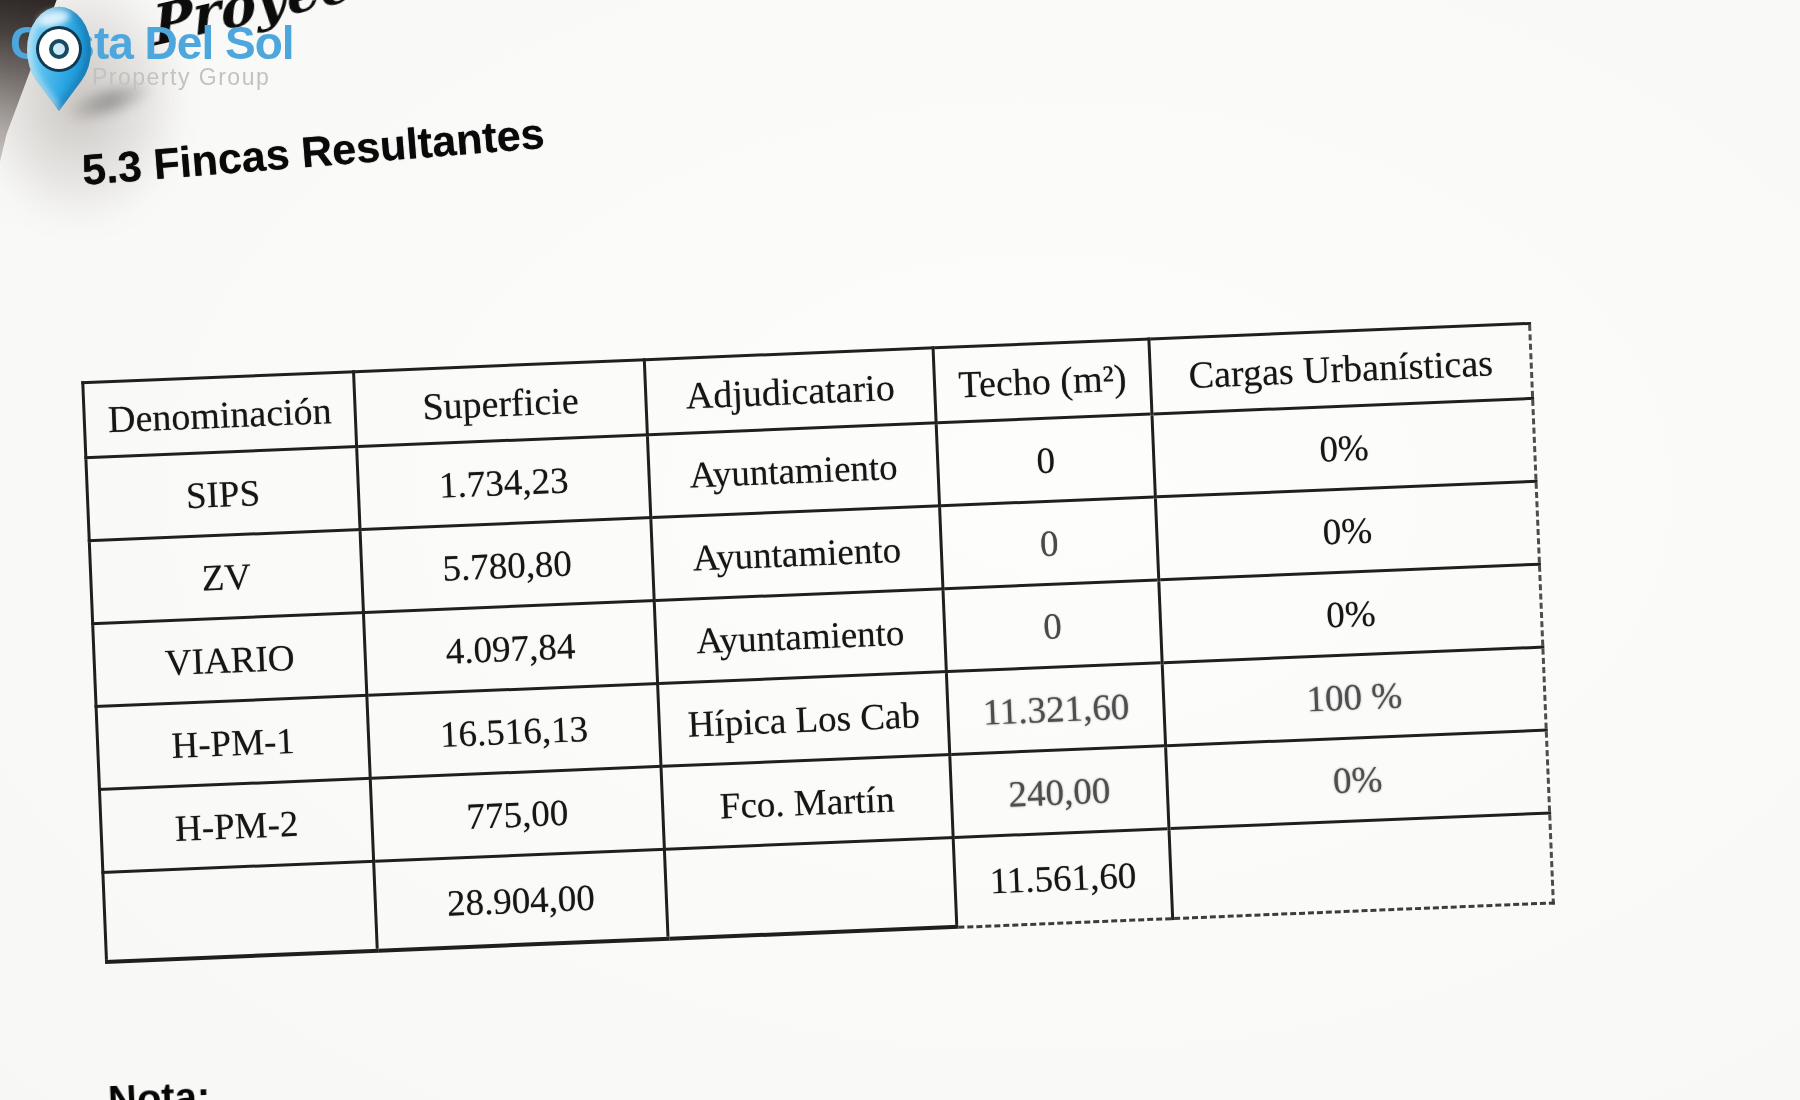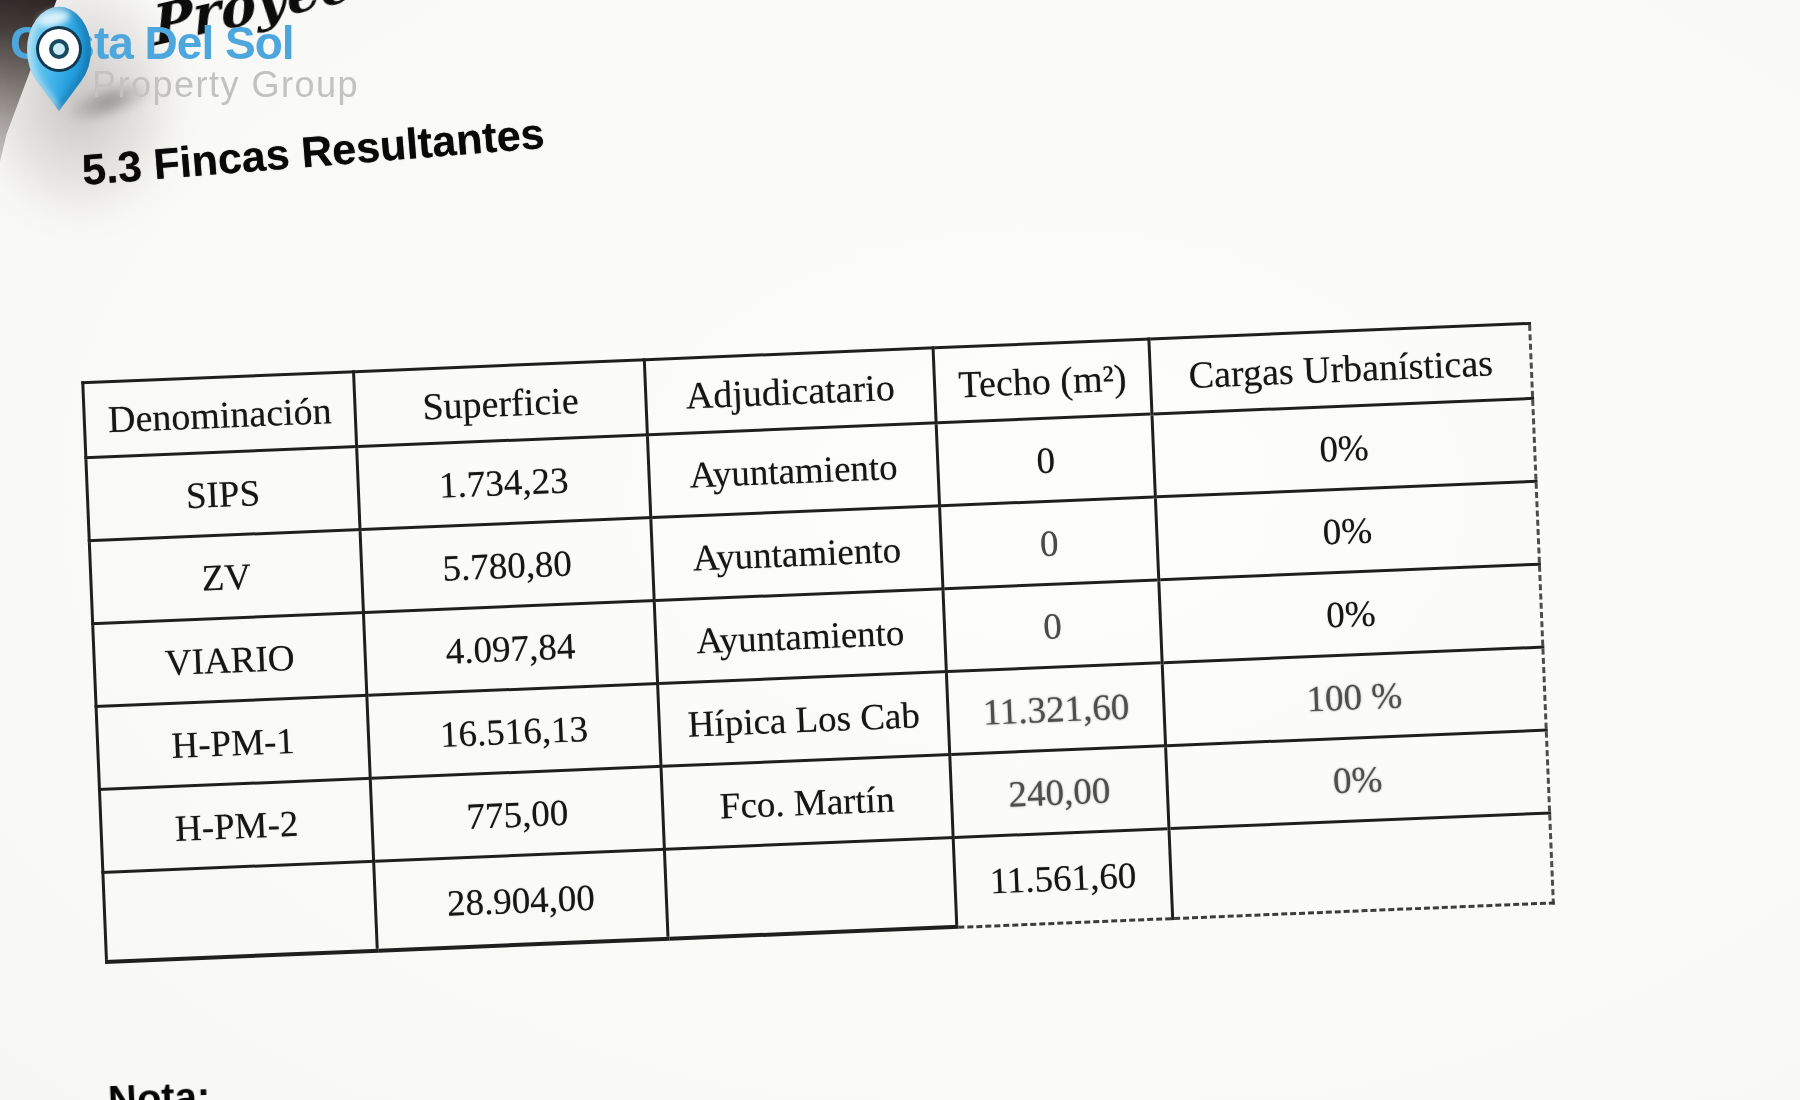--- a/index.html
+++ b/index.html
@@ -90,21 +90,21 @@
   
   .logo { position: absolute; left: 6px; top: 2px; width: 380px; height: 140px; }
   .brand {
     position: absolute; left: 4px; top: 14px; z-index: 2;
     font-family: "Liberation Sans", sans-serif; font-weight: bold;
     font-size: 46px; letter-spacing: -1px; color: #4da7dd;
   }
   .subtitle {
     position: absolute; left: 86px; top: 62px; z-index: 2;
     font-family: "Liberation Sans", sans-serif;
-    font-size: 36px; letter-spacing: 1.5px; color: #c2c2c2;
+    font-size: 23px; letter-spacing: 1.5px; color: #c2c2c2;
   }
   .pin-shadow {
     position: absolute; left: 58px; top: 82px; width: 92px; height: 34px; z-index: 1;
     background: radial-gradient(closest-side, rgba(40,40,45,0.38), transparent);
     transform: rotate(-18deg); filter: blur(4px);
   }
   .pin { position: absolute; left: 18px; top: 2px; width: 70px; height: 112px; z-index: 3; }
   .pin-stretch {
     position: absolute; left: 0; top: 0; width: 70px; height: 70px;
     transform: scaleY(1.35); transform-origin: top center;

